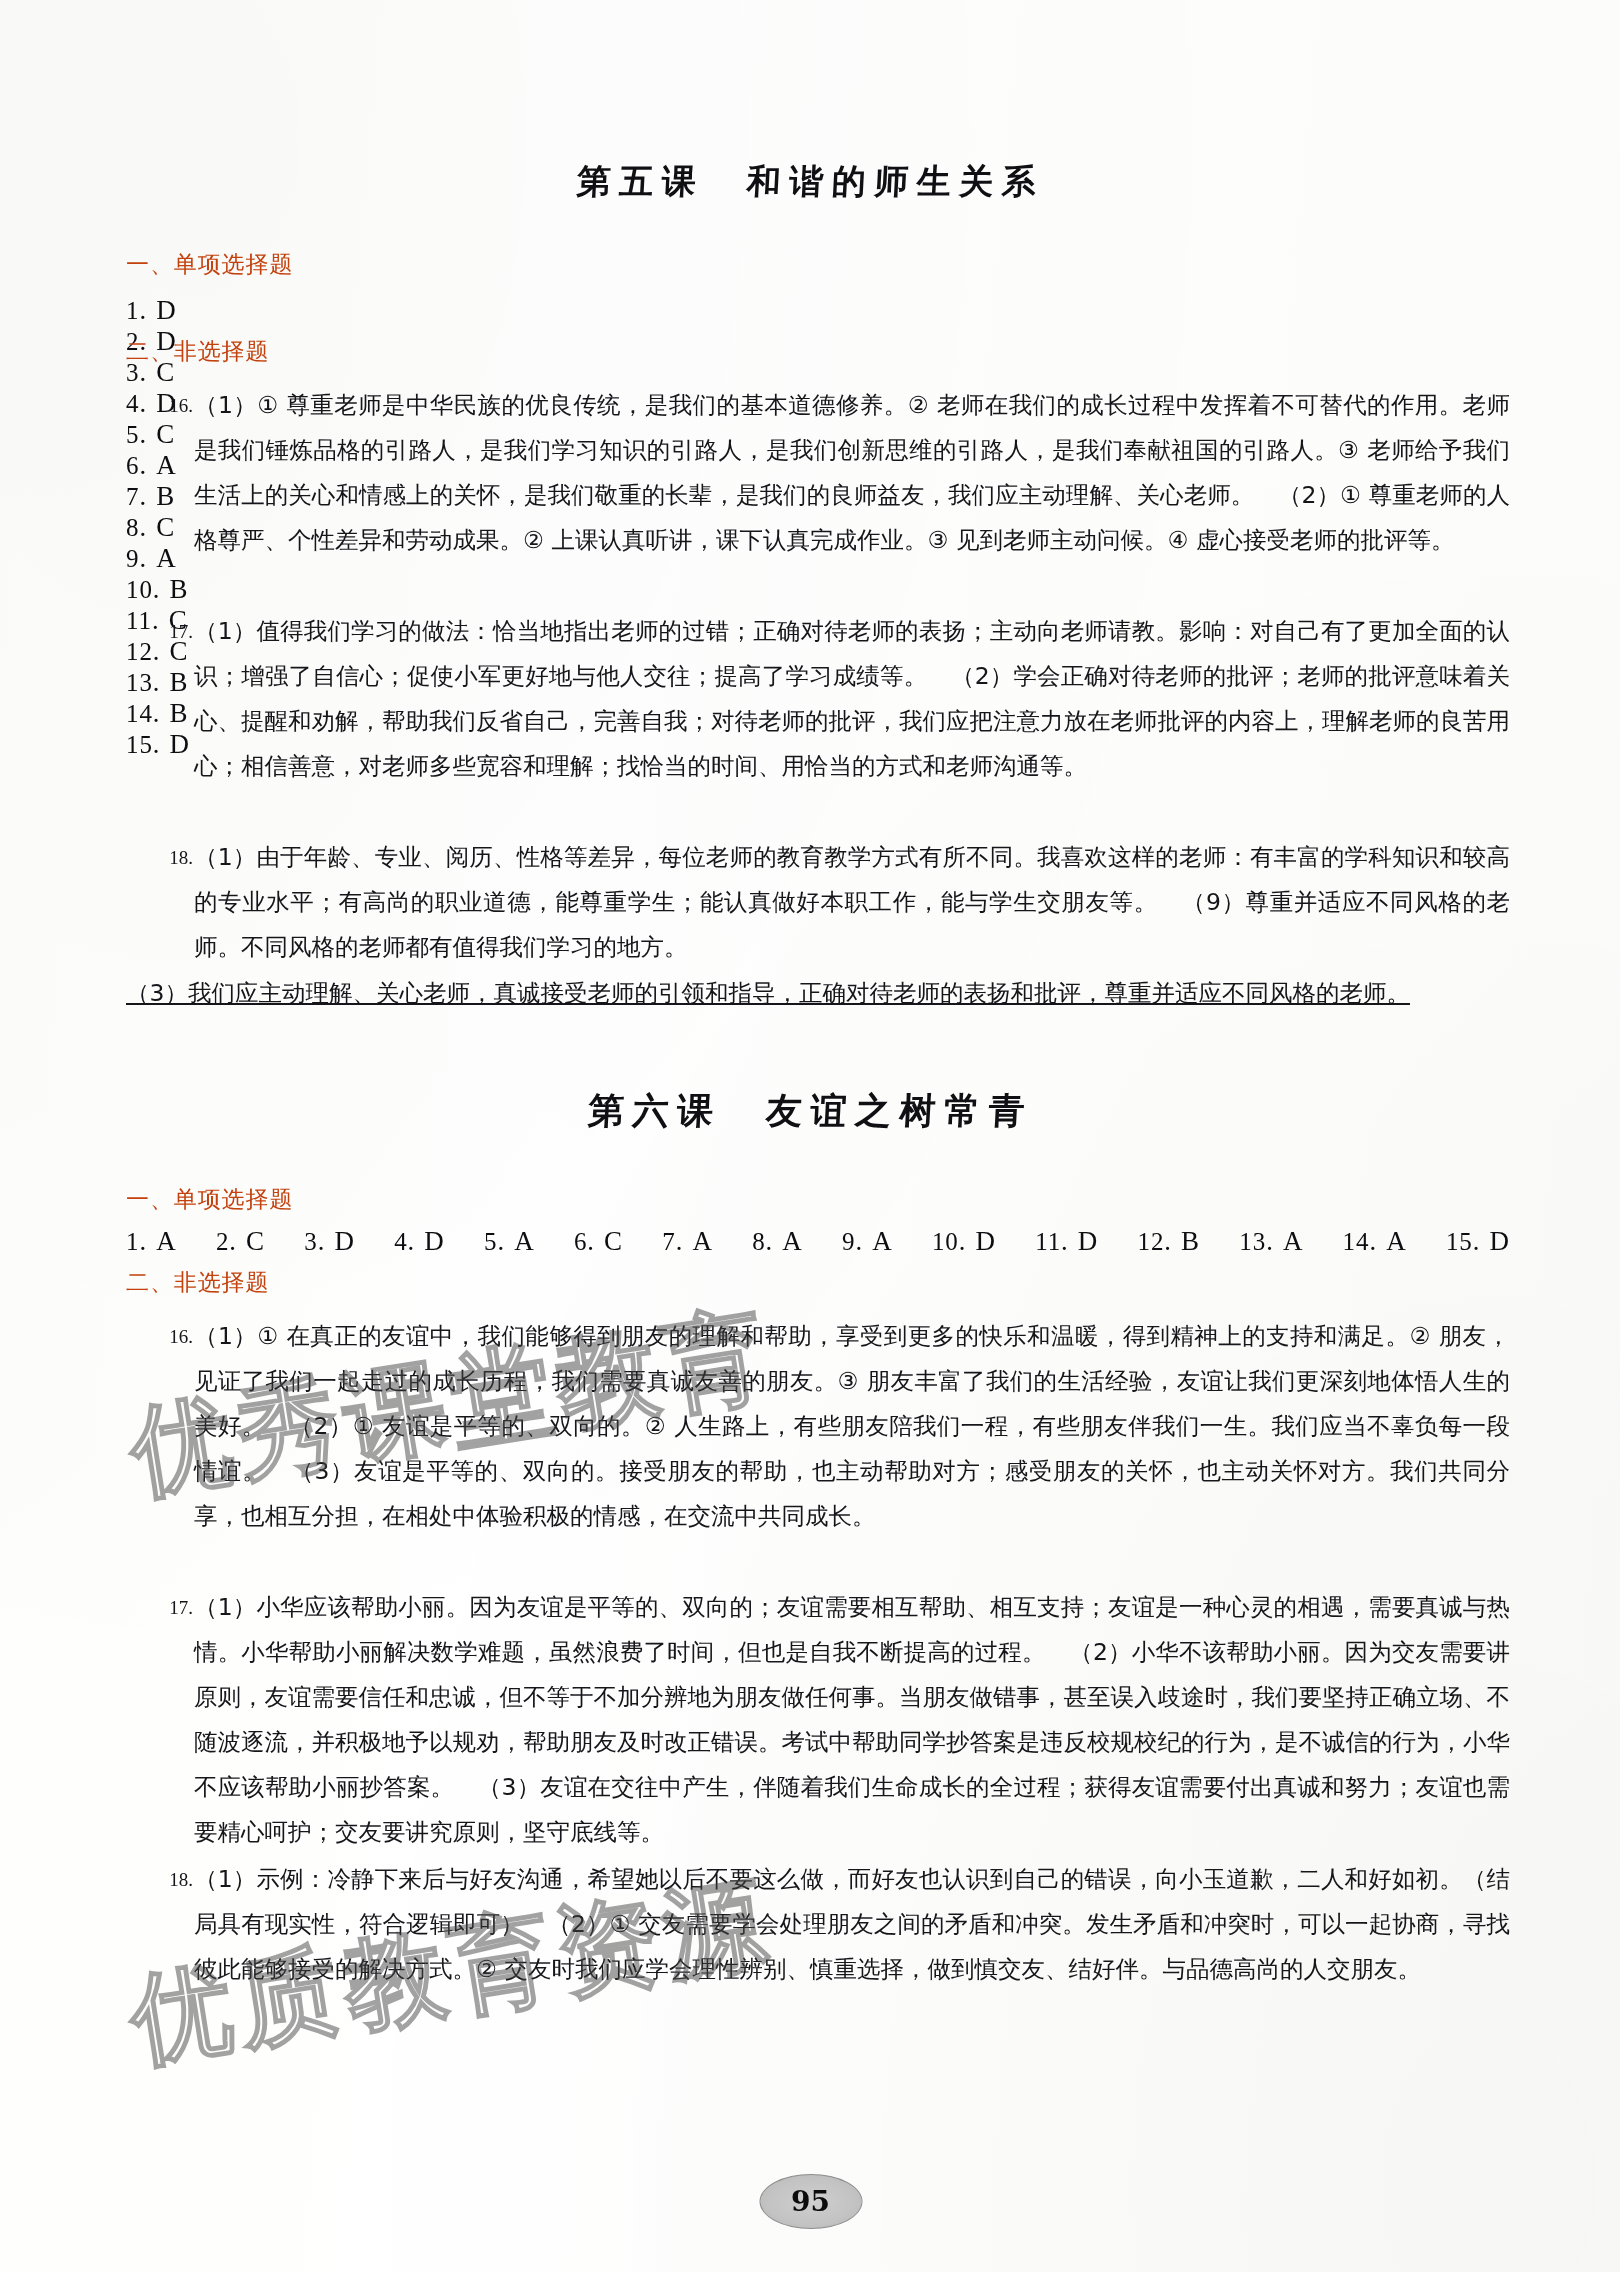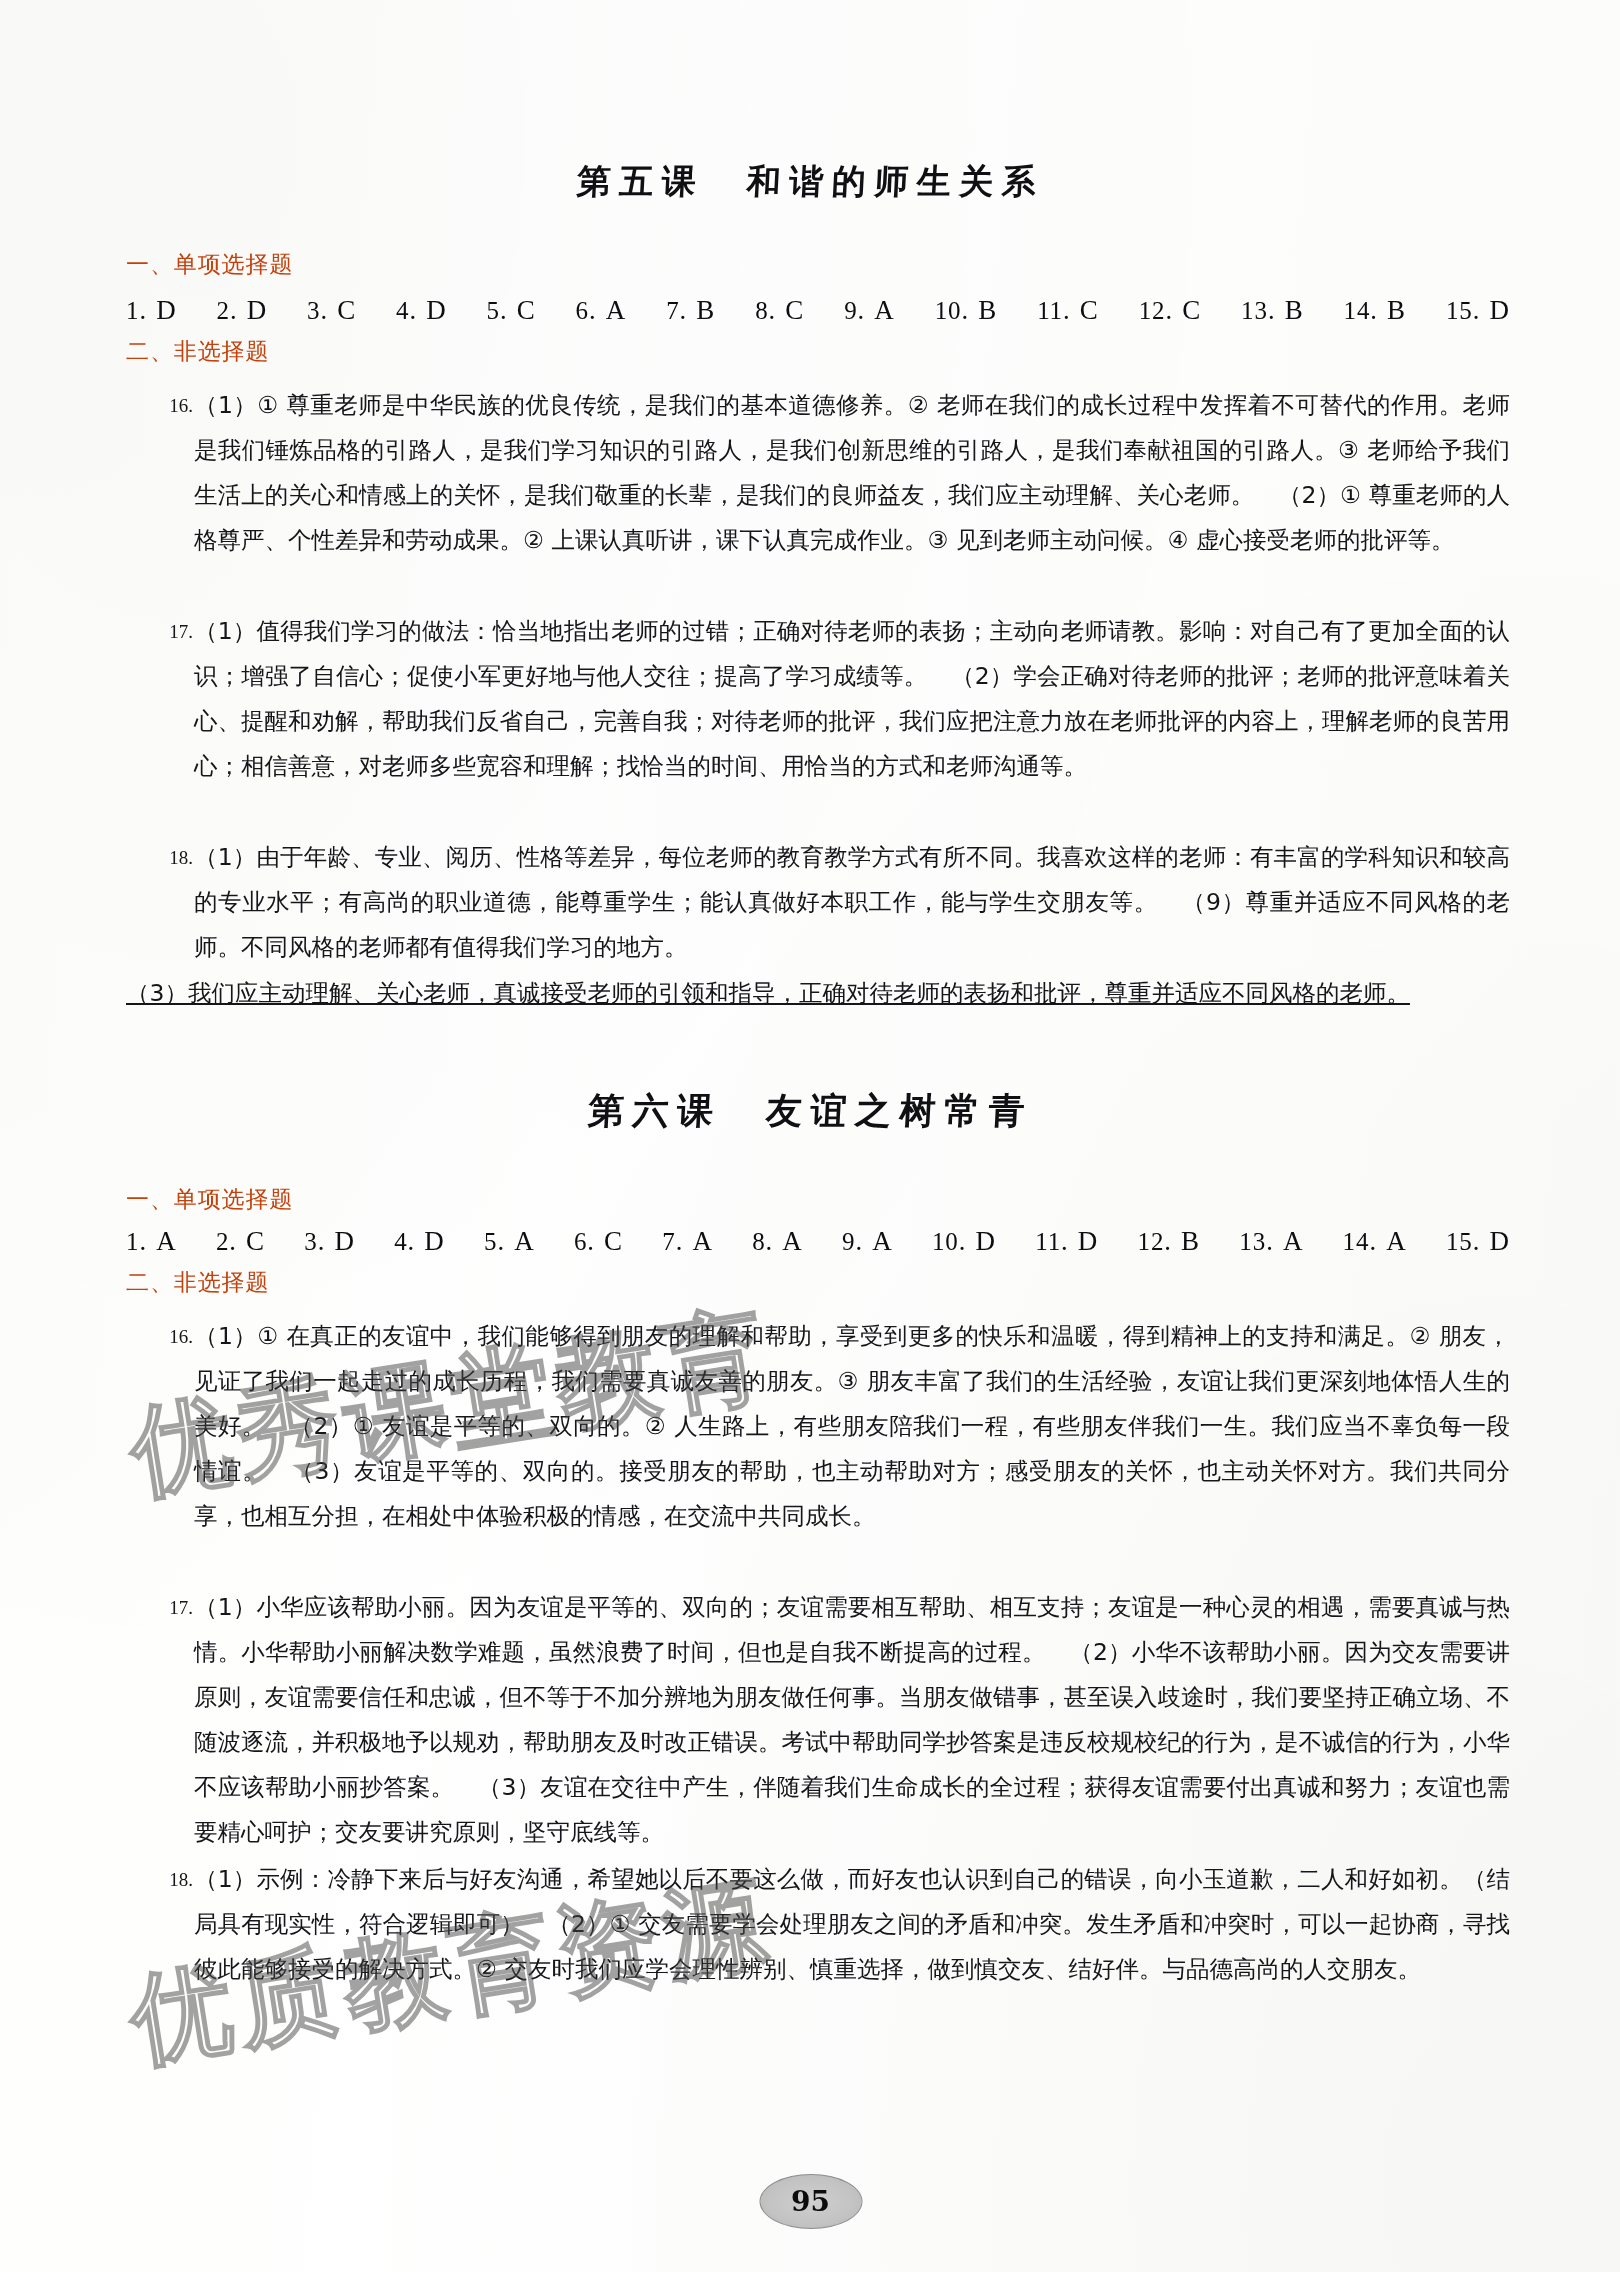--- a/index.html
+++ b/index.html
@@ -129,21 +129,21 @@
 
 <div class="page">
   <div class="paper-tone"></div>
 
   <div class="content">
 
     <div class="lesson-title title-1">第五课　和谐的师生关系</div>
 
     <div class="sec-head" style="left:126px;top:249px;">一、单项选择题</div>
 
-    <div class="mc-row" style="top:295px;">
+    <div class="mc-row" style="top:295px;flex-direction:column;">
       <span class="mc-item"><span class="num">1</span><span class="dot">.</span> <span class="ans">D</span></span>
       <span class="mc-item"><span class="num">2</span><span class="dot">.</span> <span class="ans">D</span></span>
       <span class="mc-item"><span class="num">3</span><span class="dot">.</span> <span class="ans">C</span></span>
       <span class="mc-item"><span class="num">4</span><span class="dot">.</span> <span class="ans">D</span></span>
       <span class="mc-item"><span class="num">5</span><span class="dot">.</span> <span class="ans">C</span></span>
       <span class="mc-item"><span class="num">6</span><span class="dot">.</span> <span class="ans">A</span></span>
       <span class="mc-item"><span class="num">7</span><span class="dot">.</span> <span class="ans">B</span></span>
       <span class="mc-item"><span class="num">8</span><span class="dot">.</span> <span class="ans">C</span></span>
       <span class="mc-item"><span class="num">9</span><span class="dot">.</span> <span class="ans">A</span></span>
       <span class="mc-item"><span class="num">10</span><span class="dot">.</span> <span class="ans">B</span></span>

